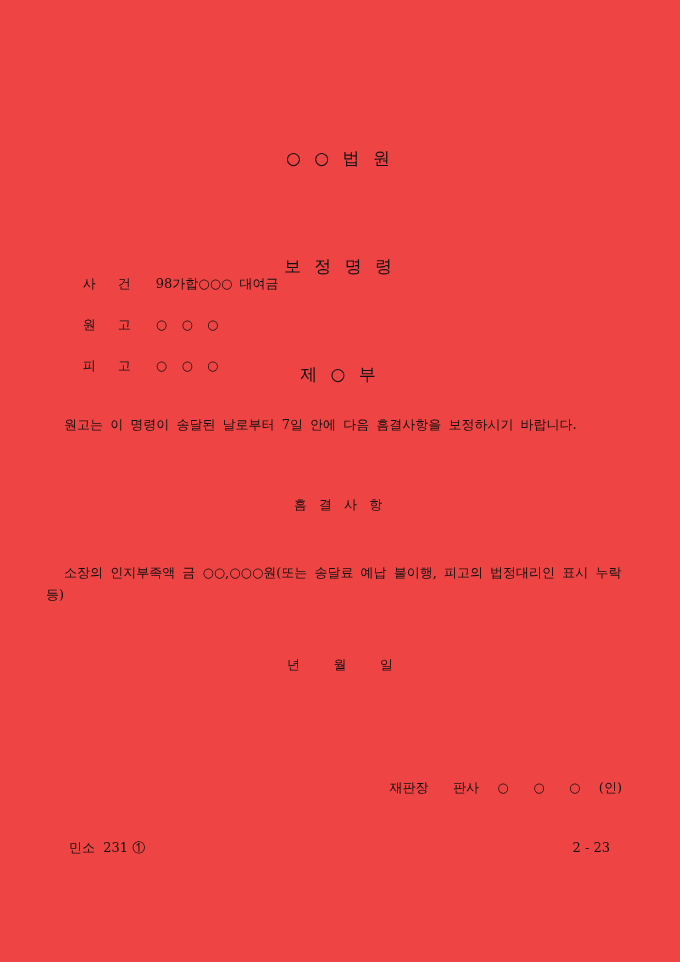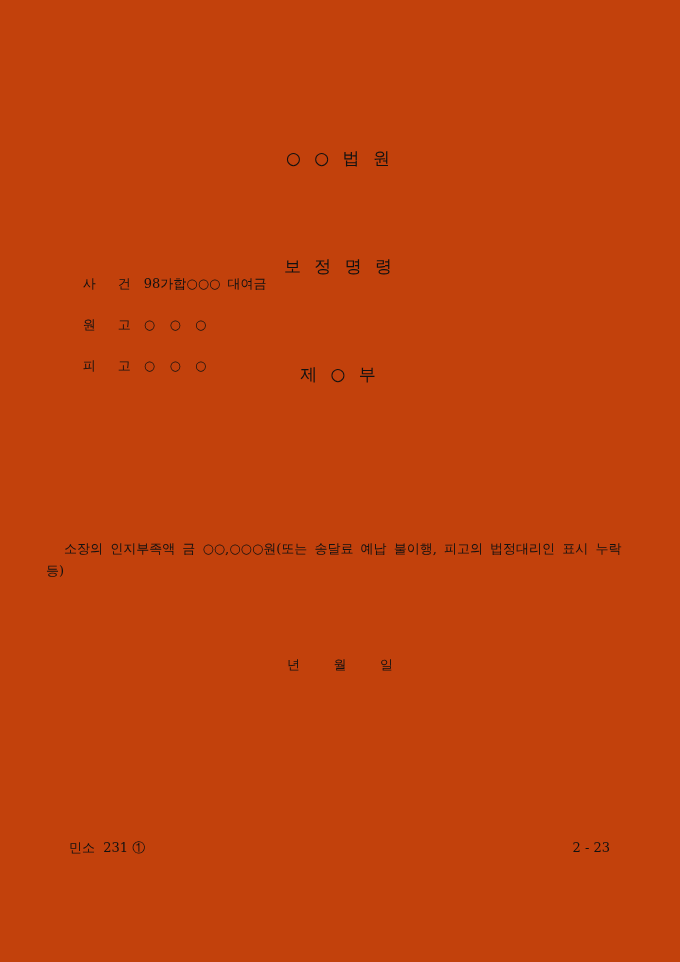--- a/index.html
+++ b/index.html
@@ -4,21 +4,21 @@
 <style>
   html, body {
     margin: 0;
     padding: 0;
     background: #ffffff;
   }
   .page {
     position: relative;
     width: 680px;
     height: 962px;
-    background: #c2410c;
+    background: #ef4444;
     color: #111111;
     font-family: "DejaVu Serif", "Liberation Serif", serif;
     overflow: hidden;
   }
   .title-block {
     position: absolute;
     top: 68px;
     left: 0;
     width: 100%;
     text-align: center;
@@ -40,21 +40,21 @@
     margin-bottom: 24px;
     white-space: pre;
   }
   .case-label {
     display: inline-flex;
     width: 48px;
     justify-content: space-between;
     vertical-align: top;
   }
   .case-value {
-    margin-left: 13px;
+    margin-left: 25px;
     white-space: pre;
     word-spacing: 3px;
   }
   .body-text {
     position: absolute;
     top: 416px;
     left: 47px;
     margin: 0;
     font-size: 13px;
     line-height: 18px;
@@ -79,20 +79,21 @@
     left: 46px;
     font-size: 13px;
     line-height: 22px;
     word-spacing: 3px;
   }
   .defect-line {
     white-space: pre;
   }
   .defect-line.first {
     text-indent: 18px;
+    margin-top: 24px;
   }
   .date-line {
     position: absolute;
     top: 656px;
     left: 0;
     width: 100%;
     text-align: center;
     font-size: 13px;
     line-height: 18px;
   }
@@ -139,34 +140,37 @@
       <span class="case-label"><span>사</span><span>건</span></span><span class="case-value">98가합○○○ 대여금</span>
     </div>
     <div class="case-row">
       <span class="case-label"><span>원</span><span>고</span></span><span class="case-value">○  ○  ○</span>
     </div>
     <div class="case-row">
       <span class="case-label"><span>피</span><span>고</span></span><span class="case-value">○  ○  ○</span>
     </div>
   </div>
 
+  <p class="body-text">원고는 이 명령이 송달된 날로부터 7일 안에 다음 흠결사항을 보정하시기 바랍니다.</p>
 
+  <div class="section-heading">흠 결 사 항</div>
 
   <div class="defect-block">
     <div class="defect-line first">소장의 인지부족액 금 ○○,○○○원(또는 송달료 예납 불이행, 피고의 법정대리인 표시 누락</div>
     <div class="defect-line">등)</div>
   </div>
 
   <div class="date-line">
     <span class="date-inner">
       <span>년</span>
       <span>월</span>
       <span>일</span>
     </span>
   </div>
 
+  <div class="signature-line">재판장    판사   ○    ○    ○   (인)</div>
 
   <div class="footer">
     <span>민소  231 ①</span>
     <span>2 - 23</span>
   </div>
 
 </div>
 
 </body></html>

